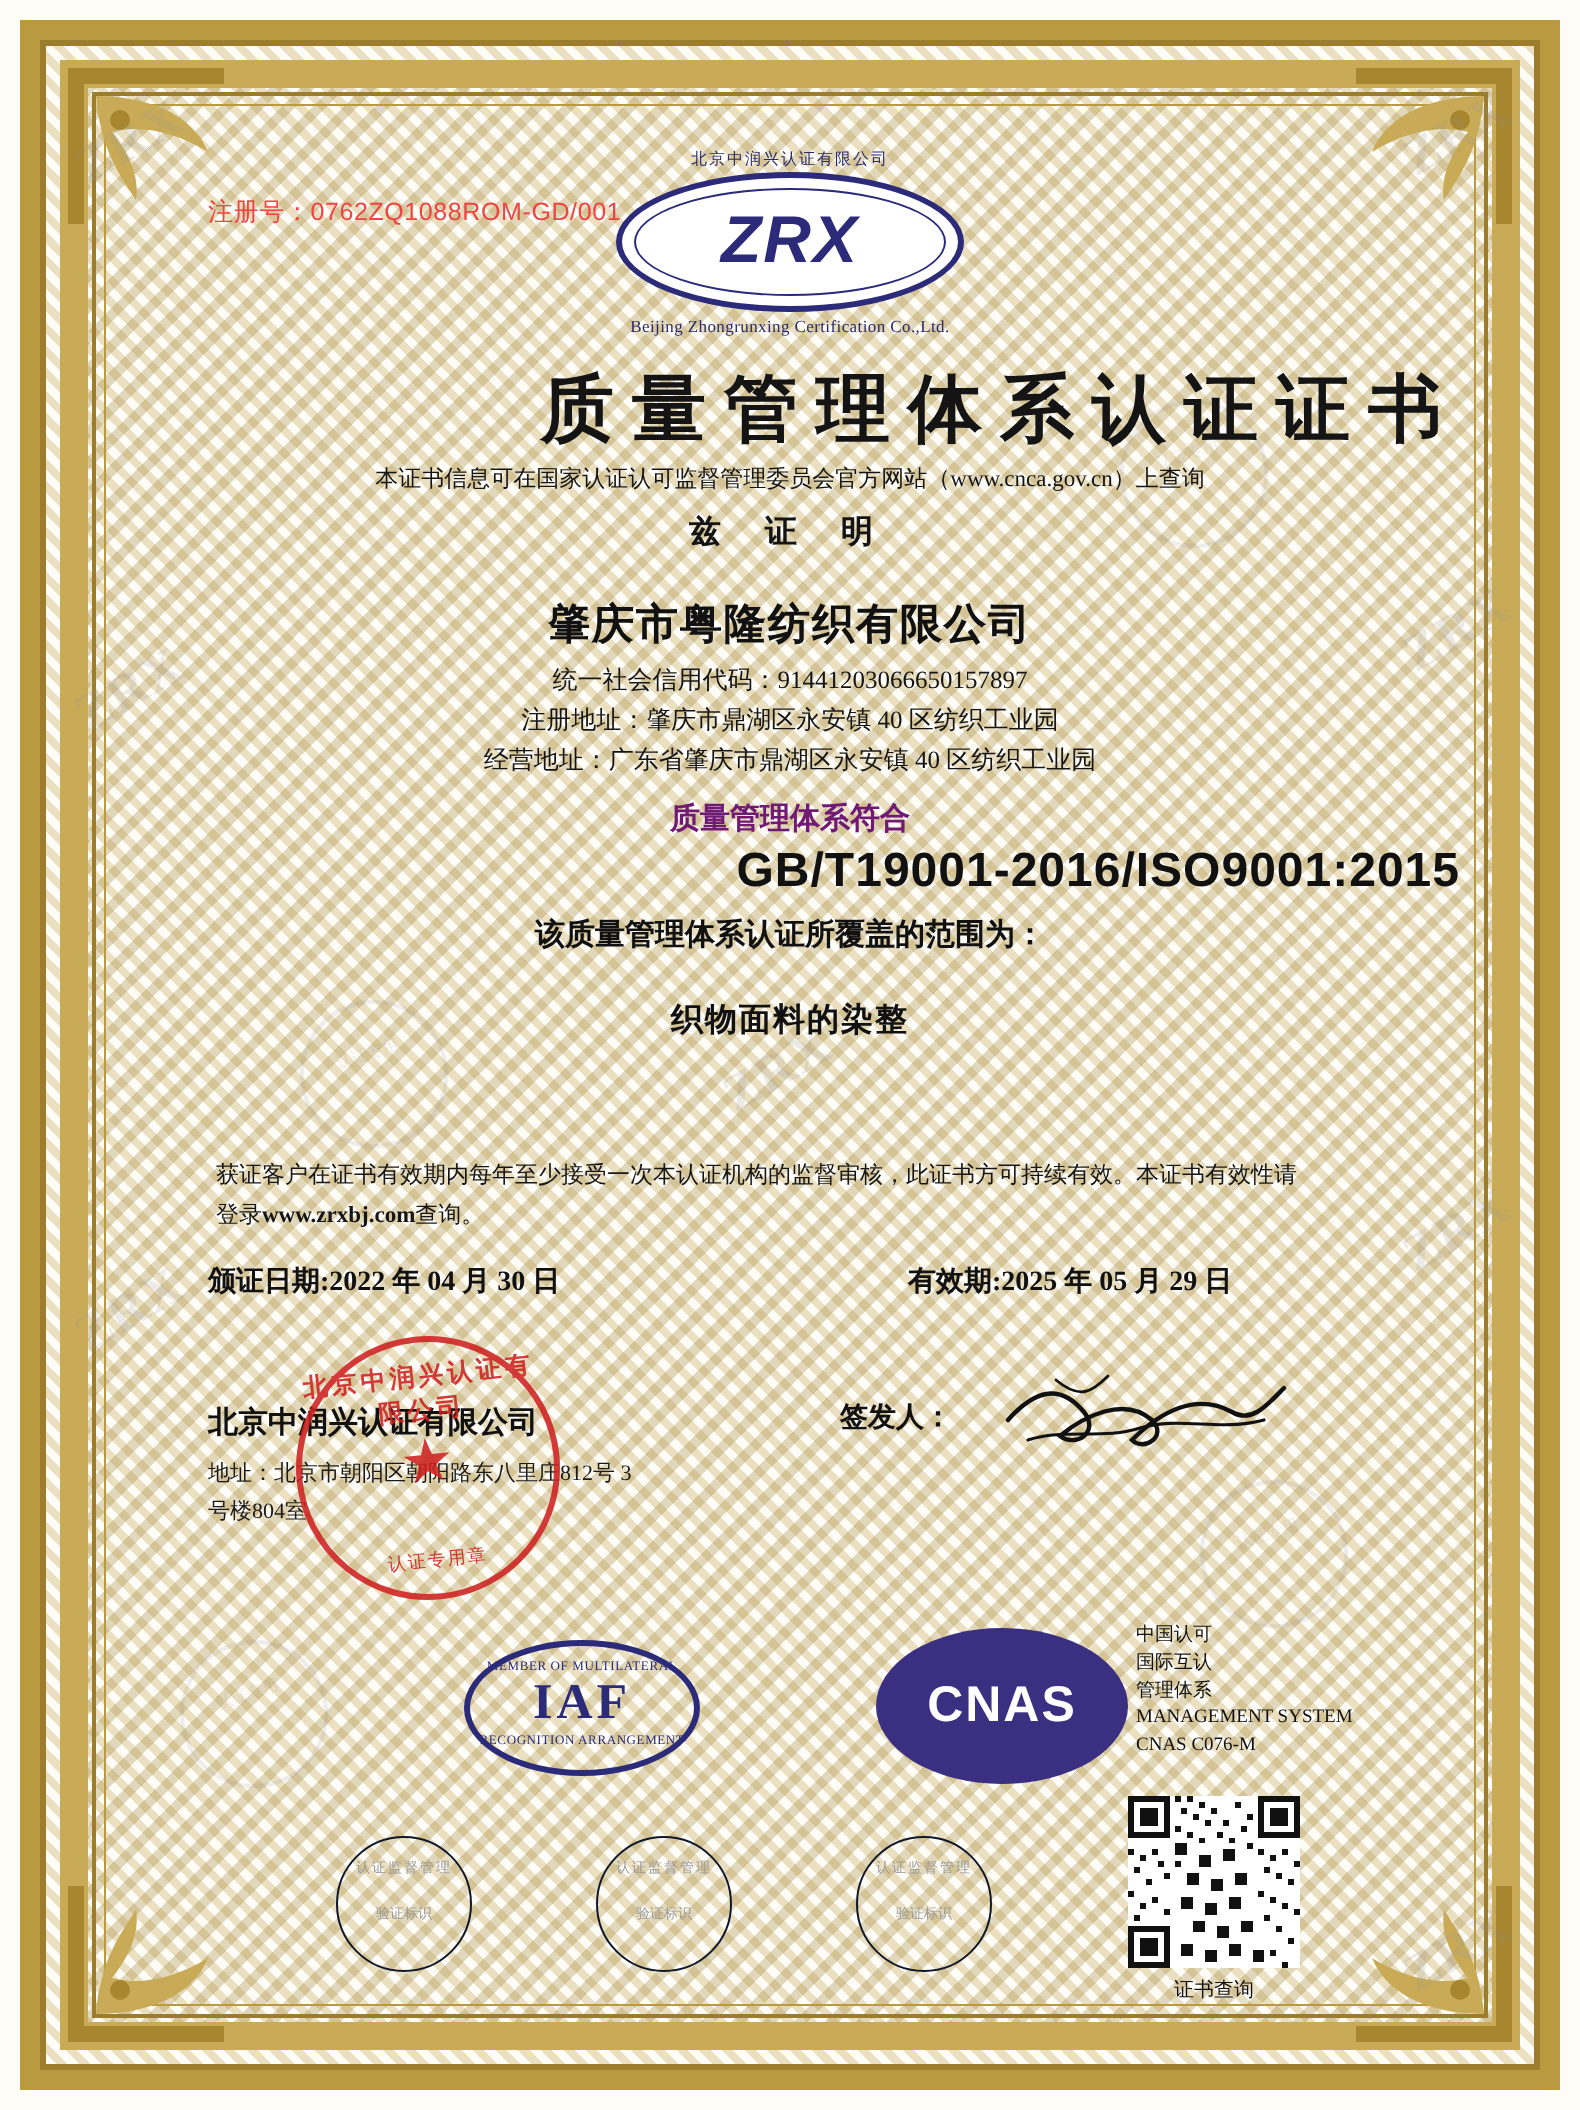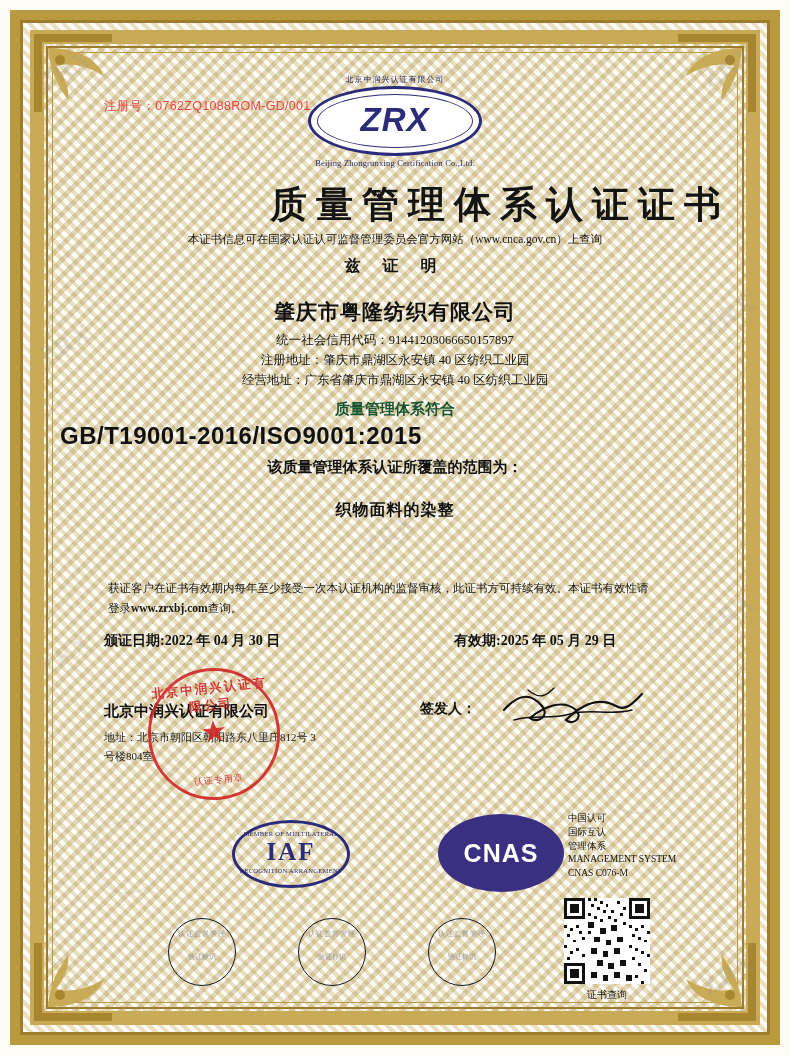--- a/index.html
+++ b/index.html
@@ -203,27 +203,27 @@
   .il2 { top: 292px; }
   .il3 { top: 312px; }
 
   .conform-label {
     position: absolute;
     left: 0; right: 0;
     top: 340px;
     text-align: center;
     font-size: 15px;
     font-weight: bold;
-    color: #14532d;
+    color: #701a75;
   }
   .standard {
     position: absolute;
     left: 0; right: 0;
     top: 362px;
-    text-align: left;
+    text-align: right;
     font-size: 24px;
     font-weight: bold;
     color: #111;
     font-family: "Liberation Sans", sans-serif;
     letter-spacing: 0.5px;
   }
   .scope-label {
     position: absolute;
     left: 0; right: 0;
     top: 398px;

